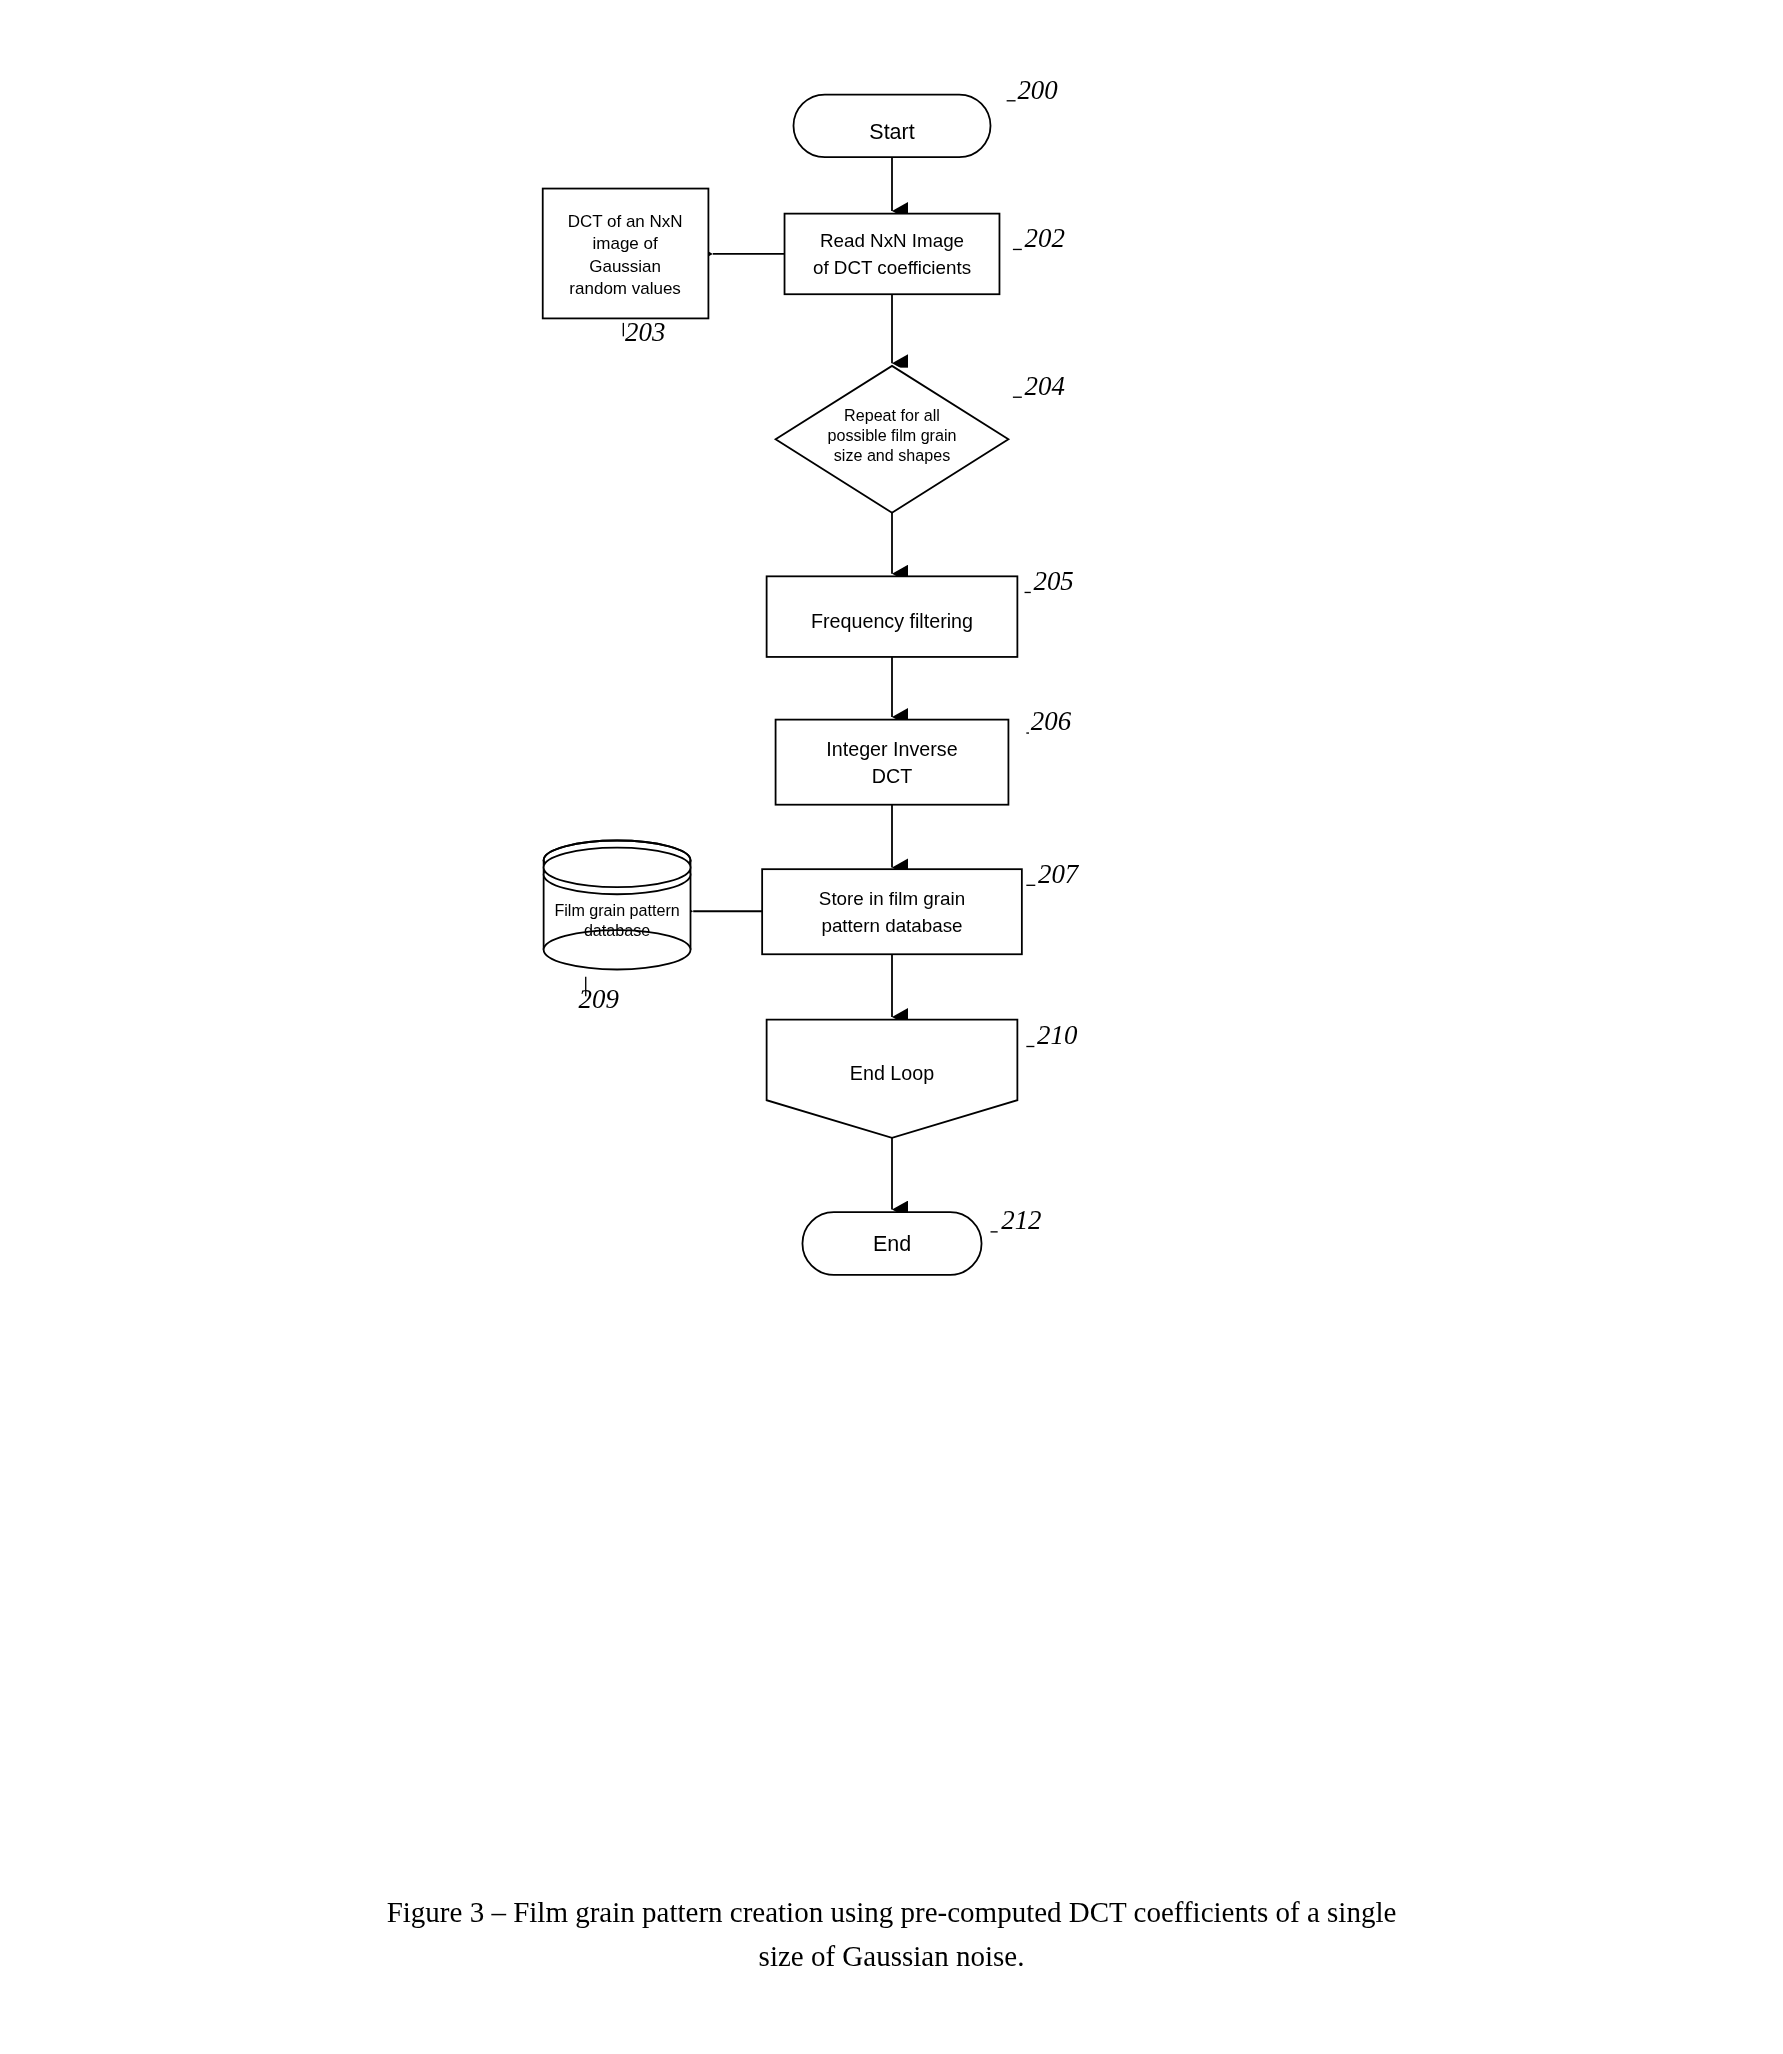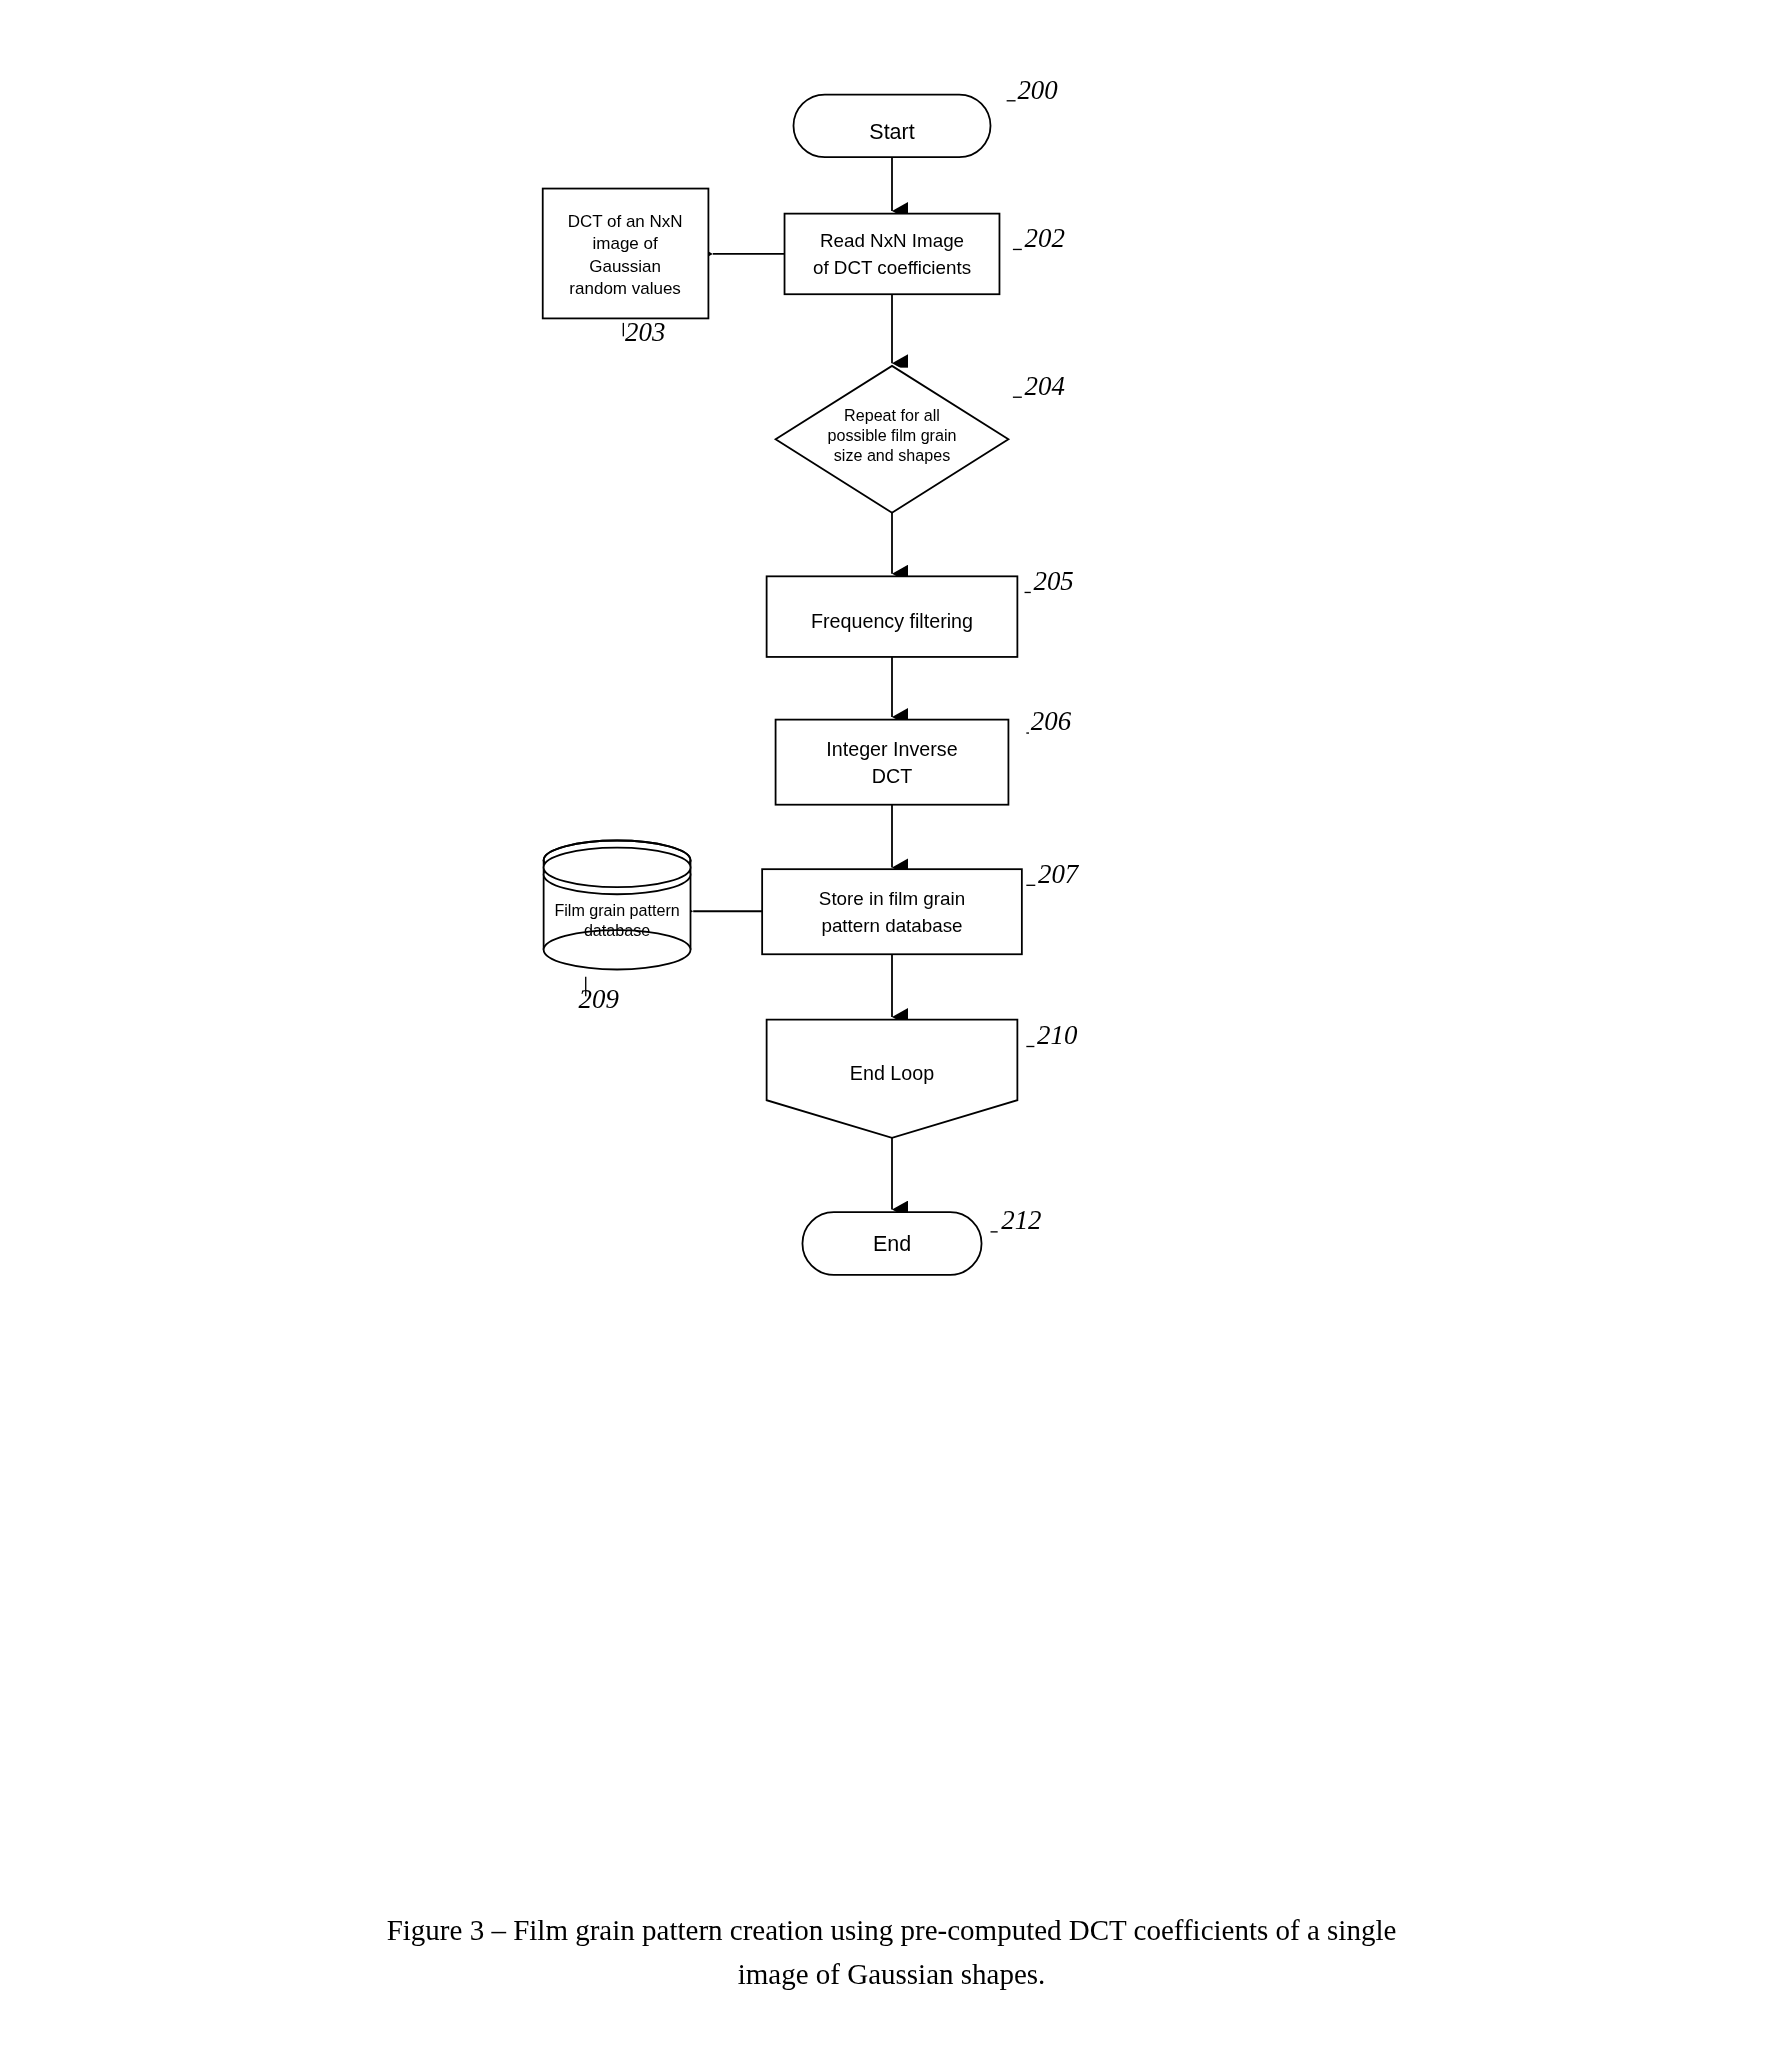--- a/index.html
+++ b/index.html
@@ -29,21 +29,21 @@
       flex: 1;
     }
 
     
     .caption {
       width: 1343px;
       text-align: center;
       font-size: 29px;
       font-family: 'Times New Roman', Times, serif;
       margin-top: 36px;
-      margin-bottom: 58px;
+      margin-bottom: 76px;
       line-height: 1.5;
       padding: 0 36px;
     }
   </style>
 </head>
 <body>
 
 <div class="page">
   <div class="diagram-area">
     <svg viewBox="0 0 900 1900" width="806" height="1702" style="display:block; margin: 0 auto;" xmlns="http://www.w3.org/2000/svg">
@@ -160,16 +160,16 @@
       <text x="450" y="1330" text-anchor="middle" dominant-baseline="middle" font-family="Arial,sans-serif" font-size="24">End</text>
 
       <text x="572" y="1312" font-family="'Segoe Script','Comic Sans MS',cursive" font-size="30" font-style="italic">212</text>
       <line x1="560" y1="1315" x2="568" y2="1315" stroke="black" stroke-width="1.5"></line>
 
     </svg>
   </div>
 
   <div class="caption">
     <span>Figure 3 – Film grain pattern creation using pre-computed DCT coefficients of a single</span><br>
-    <span>image of Gaussian shapes.</span>
+    <span>size of Gaussian noise.</span>
   </div>
 </div>
 
 
 </body></html>

